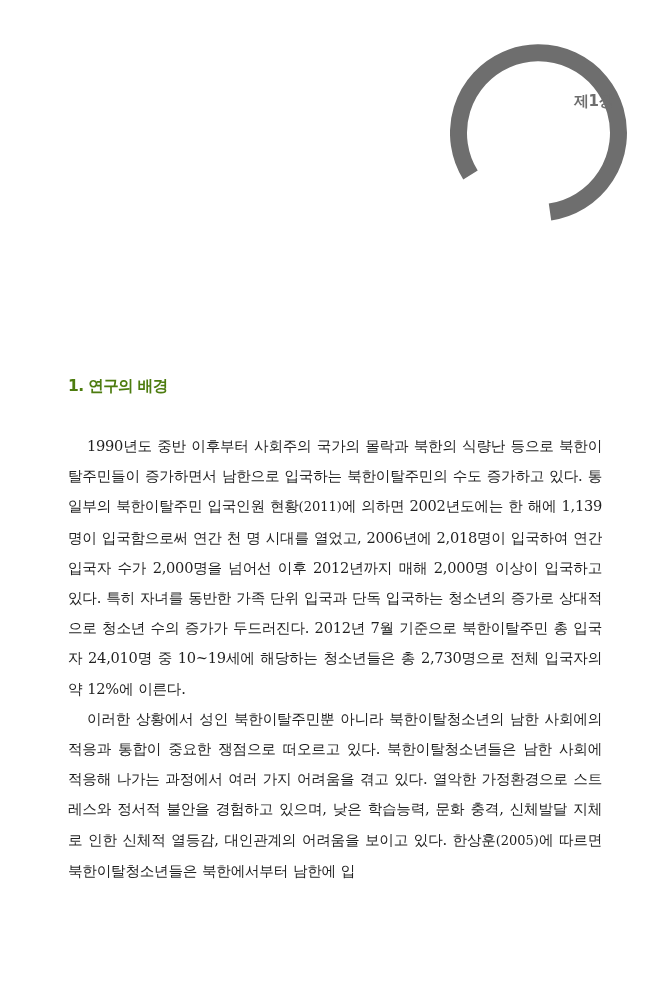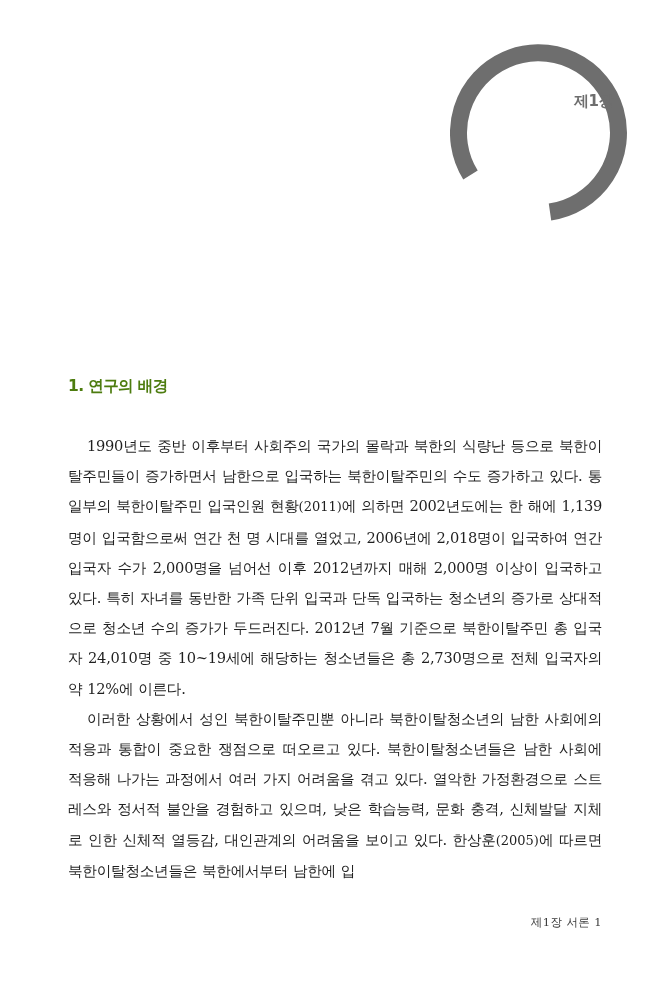--- a/index.html
+++ b/index.html
@@ -132,15 +132,14 @@
 
   <div class="content">
     <h2 class="section-heading">1. 연구의 배경</h2>
 
     <div>
       <p class="body-paragraph">1990년도 중반 이후부터 사회주의 국가의 몰락과 북한의 식량난 등으로 북한이탈주민들이 증가하면서 남한으로 입국하는 북한이탈주민의 수도 증가하고 있다. 통일부의 북한이탈주민 입국인원 현황<span class="ref-year">(2011)</span>에 의하면 2002년도에는 한 해에 1,139명이 입국함으로써 연간 천 명 시대를 열었고, 2006년에 2,018명이 입국하여 연간 입국자 수가 2,000명을 넘어선 이후 2012년까지 매해 2,000명 이상이 입국하고 있다. 특히 자녀를 동반한 가족 단위 입국과 단독 입국하는 청소년의 증가로 상대적으로 청소년 수의 증가가 두드러진다. 2012년 7월 기준으로 북한이탈주민 총 입국자 24,010명 중 10~19세에 해당하는 청소년들은 총 2,730명으로 전체 입국자의 약 12%에 이른다.</p>
       <p class="body-paragraph">이러한 상황에서 성인 북한이탈주민뿐 아니라 북한이탈청소년의 남한 사회에의 적응과 통합이 중요한 쟁점으로 떠오르고 있다. 북한이탈청소년들은 남한 사회에 적응해 나가는 과정에서 여러 가지 어려움을 겪고 있다. 열악한 가정환경으로 스트레스와 정서적 불안을 경험하고 있으며, 낮은 학습능력, 문화 충격, 신체발달 지체로 인한 신체적 열등감, 대인관계의 어려움을 보이고 있다. 한상훈<span class="ref-year">(2005)</span>에 따르면 북한이탈청소년들은 북한에서부터 남한에 입</p>
     </div>
   </div>
 
-  <div class="page-footer">제1장 서론  1</div>
 
 </div>
 
 </body></html>

